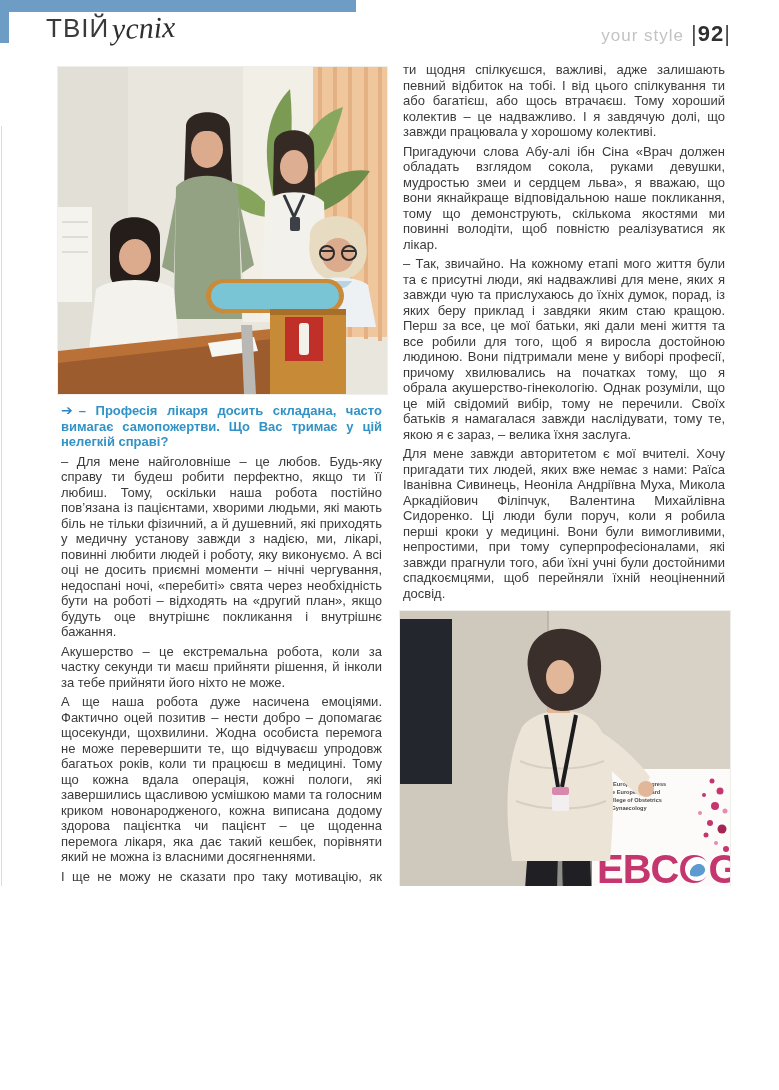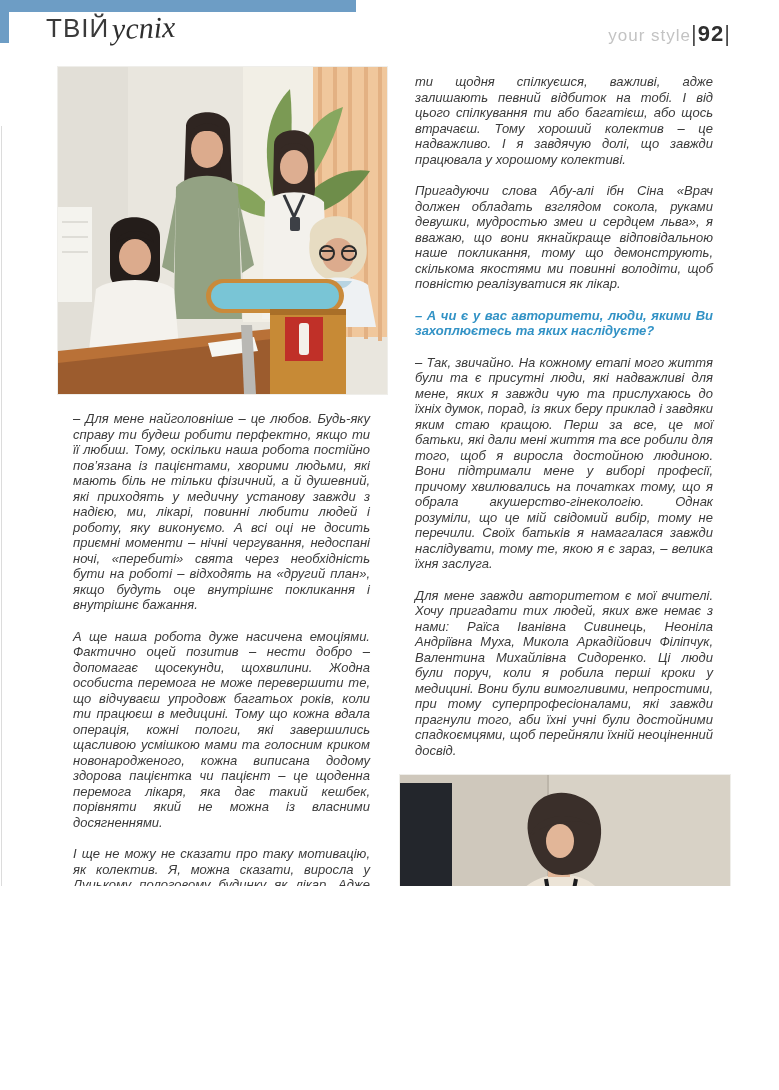--- a/index.html
+++ b/index.html
@@ -6,30 +6,30 @@
   .page{position:relative;width:779px;height:886px;background:#ffffff;overflow:hidden;
         font-family:"Liberation Sans","DejaVu Sans",sans-serif;}
   
   .bar-h{position:absolute;left:0;top:0;width:356px;height:12px;background:#6d9dc5;}
   .bar-v{position:absolute;left:0;top:0;width:9px;height:43px;background:#6d9dc5;}
   .page-edge{position:absolute;left:1px;top:126px;width:1px;height:908px;background:#dcdcdc;}
   .logo{position:absolute;left:46px;top:13px;display:flex;align-items:flex-start;color:#3a3a3a;}
   .logo-main{font-size:26px;font-weight:400;letter-spacing:1px;}
   .logo-script{font-family:"Liberation Serif","DejaVu Serif",serif;font-style:italic;
                font-size:30px;margin-left:3px;transform:translateY(-2px) rotate(-2deg);color:#2e2e2e;}
-  .hdr-right{position:absolute;right:48px;top:21px;display:flex;align-items:baseline;justify-content:center;}
+  .hdr-right{position:absolute;right:48px;top:21px;display:flex;align-items:baseline;gap:7px;justify-content:center;}
   .hdr-style{color:#c3c3c3;font-size:17px;letter-spacing:1px;}
   .hdr-num{color:#2f2f2f;font-size:22px;font-weight:bold;letter-spacing:1px;}
   .hdr-num .pipe{font-weight:400;color:#4a4a4a;}
   
   .col{position:absolute;font-size:13px;line-height:15.5px;color:#3b3b3b;text-align:justify;
        text-align-last:left;}
   .col-left{left:57px;top:66px;width:329px;}
   .col-right{left:399px;top:58px;width:330px;}
-  .col p{margin:16px;font-style:italic;}
+  .col p{margin:4px;}
   .question{color:#3292c5;font-weight:bold;}
   .q1{margin:9px 0 2px 0;}
   .q2{margin:8px 0 3px 0;}
   .arrow{color:#2f86c0;font-weight:bold;margin-right:6px;font-size:14px;}
   figure{margin:0;padding:0;}
   .photo{display:block;border:1px solid #efeeea;}
   .ph1{margin-bottom:8px;}
   .ph2{margin-top:9px;}
 </style>
 </head>
@@ -117,31 +117,32 @@
         <path d="M183 258 L194 258 L198 327 L186 327 Z" fill="#b9b8b4"></path>
         <rect x="148" y="212" width="138" height="34" rx="17" fill="#c98a3a"></rect>
         <rect x="153" y="216" width="128" height="26" rx="13" fill="#79c5d6"></rect>
         <rect x="212" y="242" width="76" height="85" fill="#c78a36"></rect>
         <rect x="227" y="250" width="38" height="44" fill="#c03028"></rect>
         <rect x="241" y="256" width="10" height="32" rx="3" fill="#f4f1ea"></rect>
         <rect x="212" y="242" width="76" height="6" fill="#a96f28"></rect>
       </svg>
     </figure>
 
+    <p class="question q1"><span class="arrow">➔</span><span>– Професія лікаря досить складана, часто вимагає самопожертви. Що Вас тримає у цій нелегкій справі?</span></p>
 
     <p>– Для мене найголовніше – це любов. Будь-яку справу ти будеш робити перфектно, якщо ти її любиш. Тому, оскільки наша робота постійно пов’язана із пацієнтами, хворими людьми, які мають біль не тільки фізичний, а й душевний, які приходять у медичну установу завжди з надією, ми, лікарі, повинні любити людей і роботу, яку виконуємо. А всі оці не досить приємні моменти – нічні чергування, недоспані ночі, «перебиті» свята через необхідність бути на роботі – відходять на «другий план», якщо будуть оце внутрішнє покликання і внутрішнє бажання.</p>
+    <p>Акушерство – це екстремальна робота, коли за частку секунди ти маєш прийняти рішення, й інколи за тебе прийняти його ніхто не може.</p>
     <p>А ще наша робота дуже насичена емоціями. Фактично оцей позитив – нести добро – допомагає щосекунди, щохвилини. Жодна особиста перемога не може перевершити те, що відчуваєш упродовж багатьох років, коли ти працюєш в медицині. Тому що кожна вдала операція, кожні пологи, які завершились щасливою усмішкою мами та голосним криком новонародженого, кожна виписана додому здорова пацієнтка чи пацієнт – це щоденна перемога лікаря, яка дає такий кешбек, порівняти який не можна із власними досягненнями.</p>
     <p>І ще не можу не сказати про таку мотивацію, як колектив. Я, можна сказати, виросла у Луцькому пологовому будинку як лікар. Адже після закінчення інституту я все життя працюю тут. І завжди знаходжу комфорт, підтримку, розуміння між колегами. А, на мою думку, хороший колектив – це дуже велика частина успіху. Тому що ми значно більше проводимо часу на роботі, аніж удома. І відповідно твоє оточення, люди, із якими</p>
   </div>
 
   <div class="col col-right">
     <p>ти щодня спілкуєшся, важливі, адже залишають певний відбиток на тобі. І від цього спілкування ти або багатієш, або щось втрачаєш. Тому хороший колектив – це надважливо. І я завдячую долі, що завжди працювала у хорошому колективі.</p>
     <p>Пригадуючи слова Абу-алі ібн Сіна «Врач должен обладать взглядом сокола, руками девушки, мудростью змеи и сердцем льва», я вважаю, що вони якнайкраще відповідальною наше покликання, тому що демонструють, скількома якостями ми повинні володіти, щоб повністю реалізуватися як лікар.</p>
 
-    <p class="question q2">– А чи є у вас авторитети, люди, якими Ви захоплюєтесь та яких наслідуєте?</p>
 
     <p>– Так, звичайно. На кожному етапі мого життя були та є присутні люди, які надважливі для мене, яких я завжди чую та прислухаюсь до їхніх думок, порад, із яких беру приклад і завдяки яким стаю кращою. Перш за все, це мої батьки, які дали мені життя та все робили для того, щоб я виросла достойною людиною. Вони підтримали мене у виборі професії, причому хвилювались на початках тому, що я обрала акушерство-гінекологію. Однак розуміли, що це мій свідомий вибір, тому не перечили. Своїх батьків я намагалася завжди наслідувати, тому те, якою я є зараз, – велика їхня заслуга.</p>
     <p>Для мене завжди авторитетом є мої вчителі. Хочу пригадати тих людей, яких вже немає з нами: Раїса Іванівна Сивинець, Неоніла Андріївна Муха, Микола Аркадійович Філіпчук, Валентина Михайлівна Сидоренко. Ці люди були поруч, коли я робила перші кроки у медицині. Вони були вимогливими, непростими, при тому суперпрофесіоналами, які завжди прагнули того, аби їхні учні були достойними спадкоємцями, щоб перейняли їхній неоціненний досвід.</p>
 
     <figure>
       <svg class="photo ph2" width="330" height="431" viewBox="0 0 330 431">
 
         <rect x="0" y="0" width="330" height="431" fill="#d8d2c6"></rect>
         <rect x="0" y="0" width="148" height="431" fill="#cfc8bc"></rect>
         <rect x="0" y="8" width="52" height="165" fill="#23262c"></rect>

